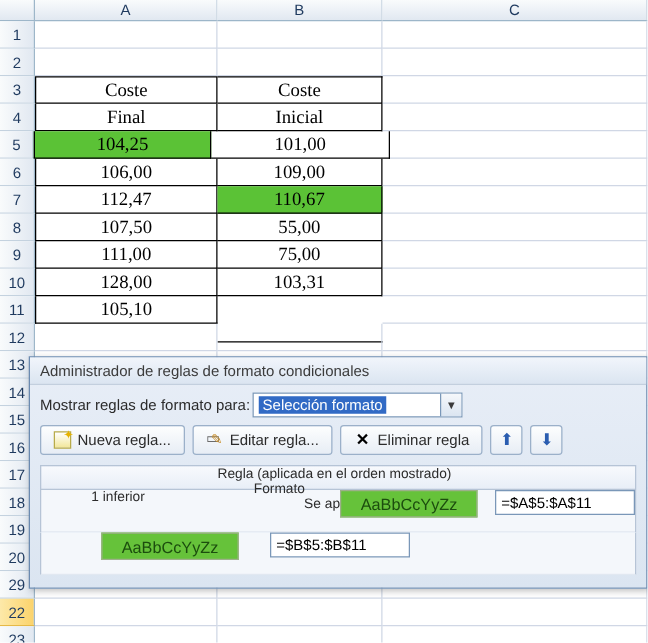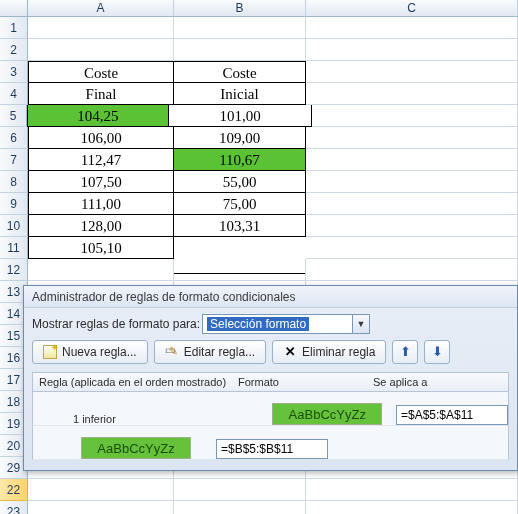--- a/index.html
+++ b/index.html
@@ -119,27 +119,28 @@
   .ico-del { color:#000; font-weight:bold; font-size:13px; line-height:14px; text-align:center; width:14px;}
   .ico-up, .ico-down { color:#2a5db0; font-size:13px; line-height:14px;}
   .ruleheaders {
     display: flex;
     border: 1px solid #b6c4d6;
     background: linear-gradient(#f8fafd,#e8eef7);
     height: 20px;
     align-items: center;
     font-size: 11px;
     color: #2b2b2b;
+    flex-direction: column;
   }
   .rh1 { width: 205px; padding-left: 6px;}
   .rh2 { width: 135px; }
   .rh3 { flex:1; }
   .rulerow {
     display: flex;
-    align-items: flex-end;
+    align-items: flex-start;
     height: 34px;
     border-left: 1px solid #b6c4d6;
     border-right: 1px solid #b6c4d6;
     border-bottom: 1px solid #e1e8f1;
     background: #f4f7fb;
     font-size: 11px;
   }
   .rc1 { width: 205px; padding-left: 40px; color: #2b2b2b;}
   .rc2 { width: 135px; margin-left: 48px; }
   .fmtpreview {

